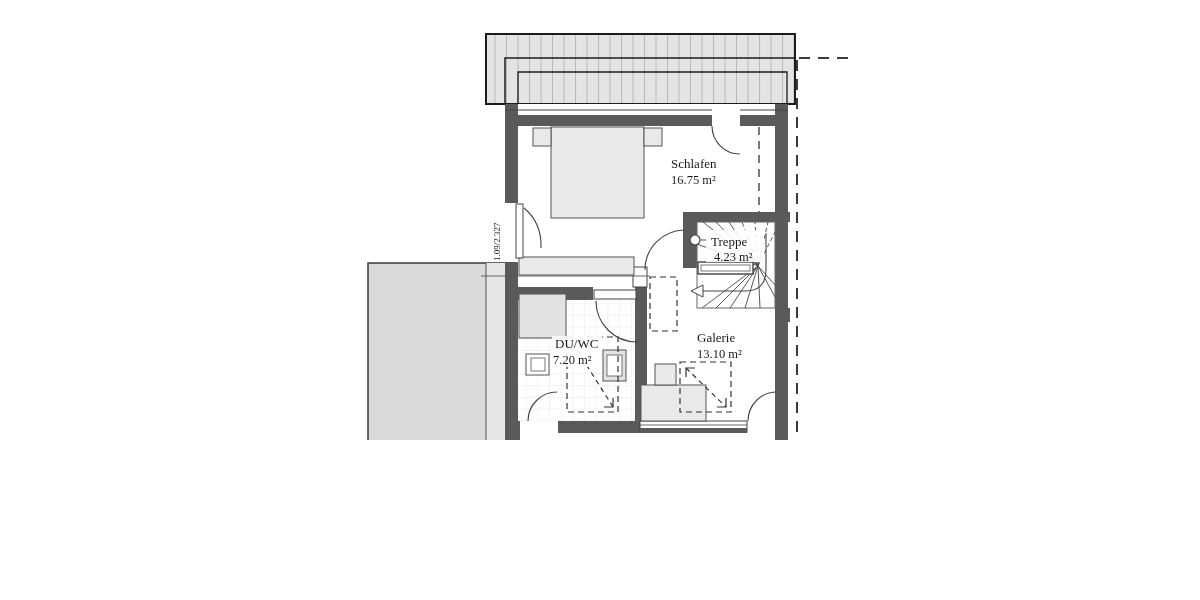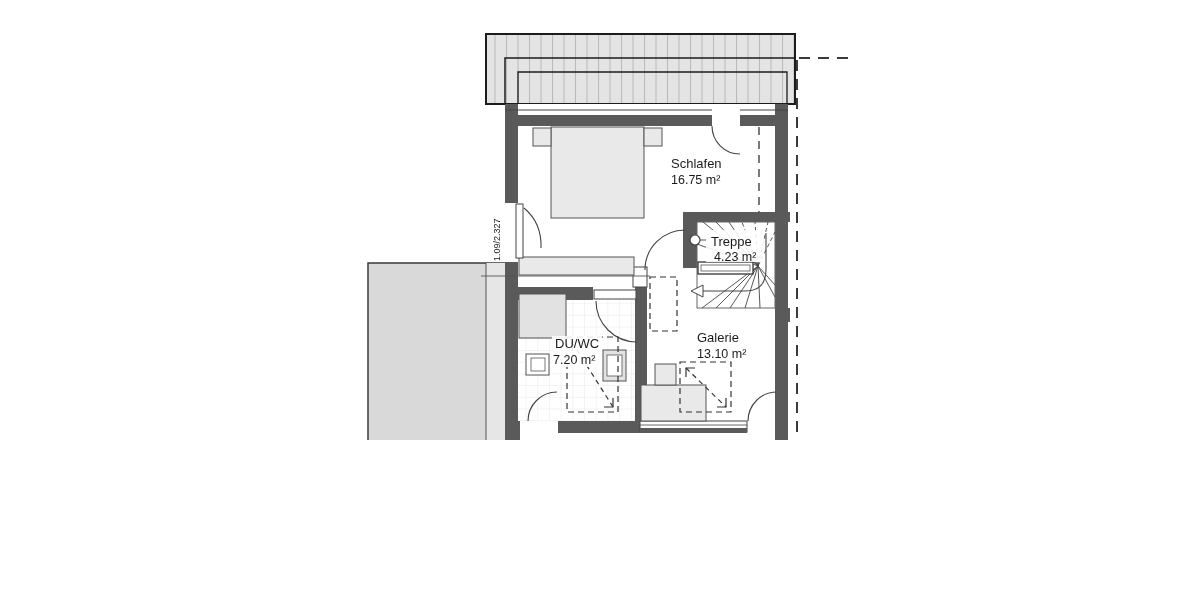--- a/index.html
+++ b/index.html
@@ -1,17 +1,17 @@
 <!DOCTYPE html>
 <html><head>
 <meta charset="utf-8">
 <style>
   html,body{margin:0;padding:0;background:#fff;}
   #plan-wrap{position:relative;width:1200px;height:440px;background:#fff;overflow:hidden;
-             font-family:Liberation Sans, sans-serif;}
+             font-family:Liberation Serif, serif;}
   svg{position:absolute;left:0;top:0;}
   .wall{fill:#5a5a5a;}
   .thinline{stroke:#1c1c1c;stroke-width:1.3;fill:none;}
   .roofline{stroke:#1c1c1c;stroke-width:1.5;fill:none;}
   .furn{fill:#e9e9e9;stroke:#555;stroke-width:1;}
   .fixt{fill:#e2e2e2;stroke:#555;stroke-width:1;}
   .doorarc{fill:none;stroke:#444;stroke-width:1.1;}
   .tread{stroke:#444;stroke-width:0.9;fill:none;}
   .treadd{stroke:#444;stroke-width:0.9;fill:none;stroke-dasharray:4 3;}
   .dashrect{fill:none;stroke:#333;stroke-width:1.2;stroke-dasharray:6 4;}

